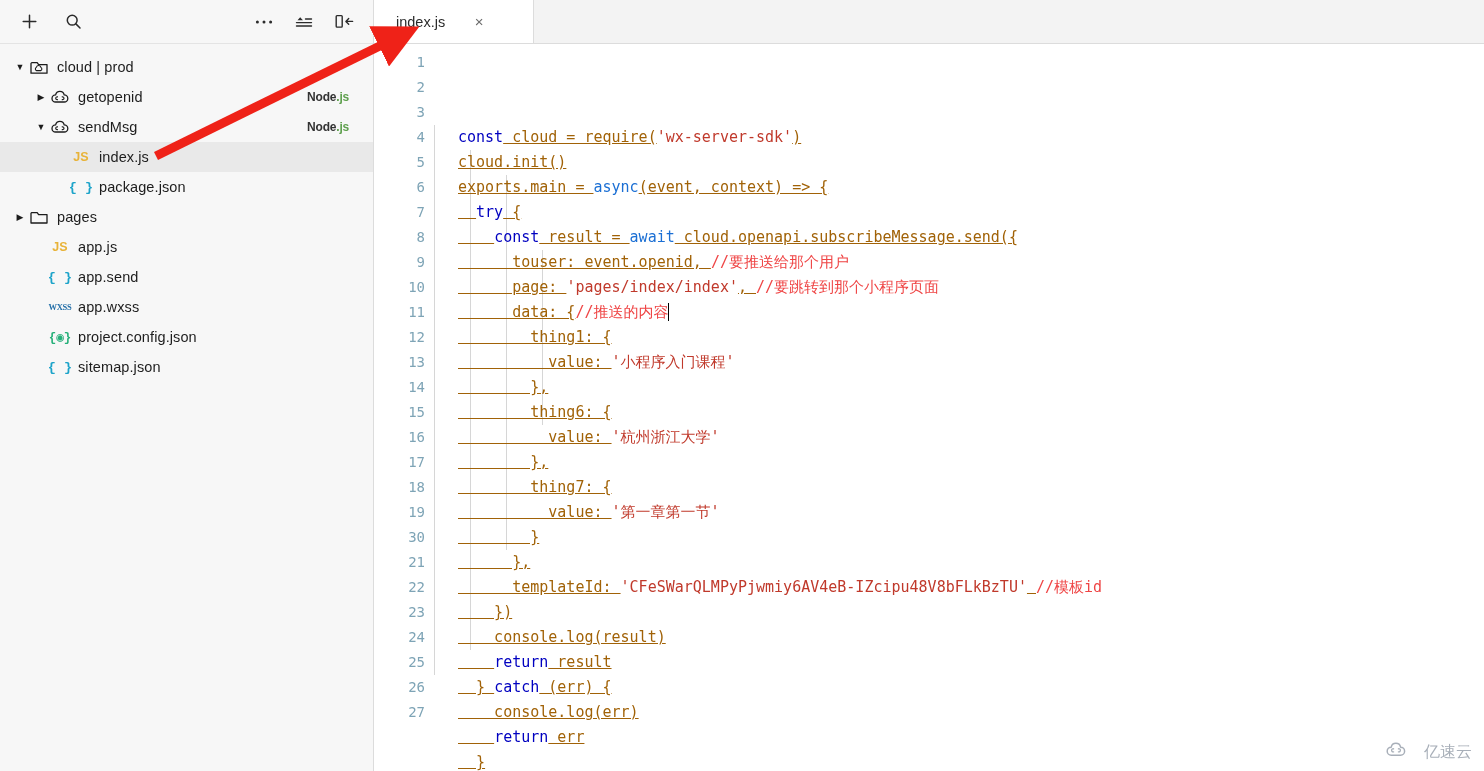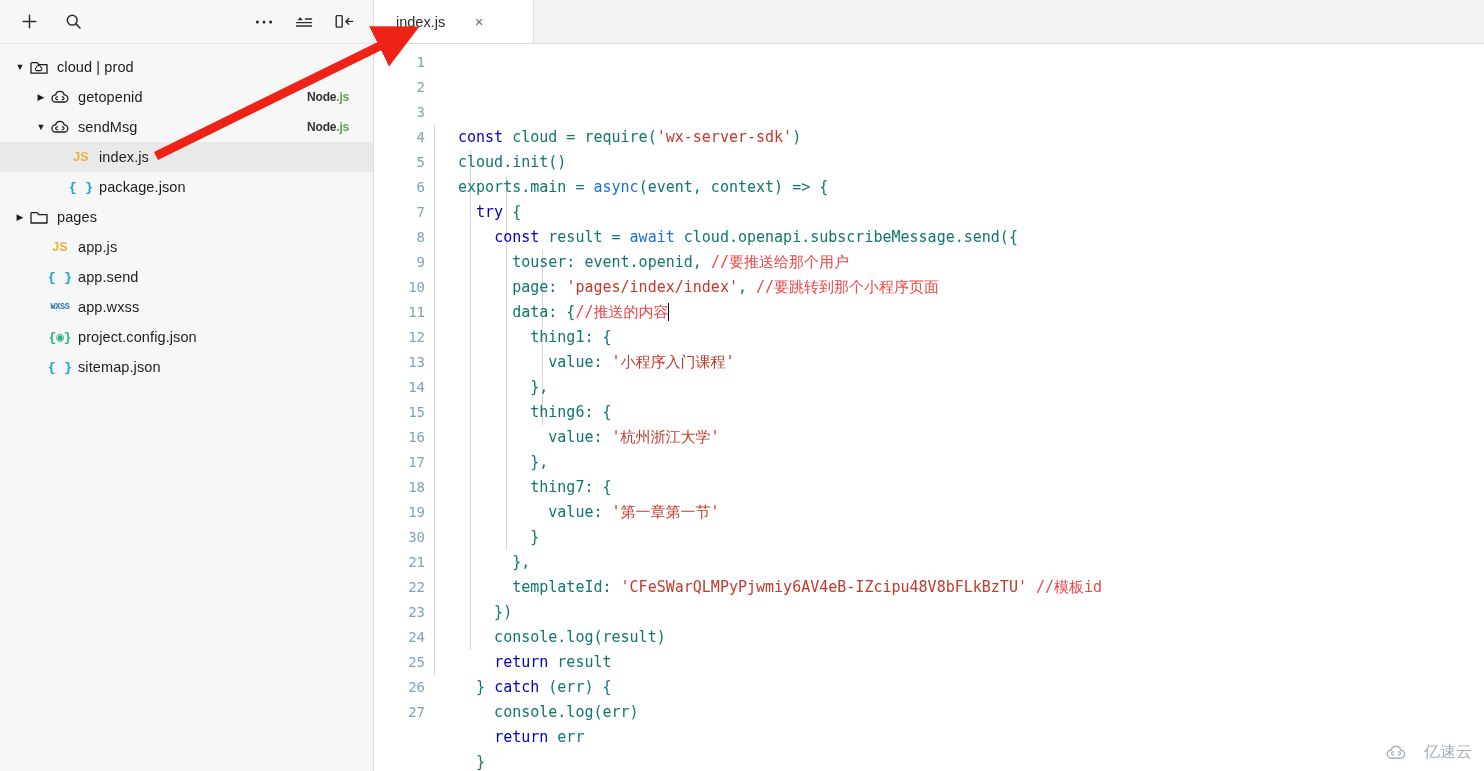--- a/index.html
+++ b/index.html
@@ -81,21 +81,21 @@
     font-size: 12px;
     font-weight: bold;
     font-family: "Liberation Sans", sans-serif;
     color: #333333;
     letter-spacing: -0.2px;
   }
   .node-badge .js { color: #5fa04e; }
 
   .ficon-js   { color: #e8b339; font-weight: bold; font-size: 12.5px; font-family:"Liberation Sans",sans-serif; }
   .ficon-json { color: #1ca3c9; font-weight: bold; font-size: 13.5px; font-family:"Liberation Mono",monospace; }
-  .ficon-wxss { color: #246fa8; font-weight: bold; font-size: 8.5px; font-family:Liberation Mono, monospace; letter-spacing:-.3px;}
+  .ficon-wxss { color: #246fa8; font-weight: bold; font-size: 8.5px; font-family:Liberation Serif, serif; letter-spacing:-.3px;}
   .ficon-cfg  { color: #27b07a; font-weight: bold; font-size: 12.5px; font-family:"Liberation Mono",monospace; }
 
   
   .editor-side {
     flex: 1;
     height: 771px;
     display: flex;
     flex-direction: column;
     background: #ffffff;
     position: relative;
@@ -159,21 +159,21 @@
 
   
   .guides { position: absolute; left: 0; top: 0; right: 0; bottom: 0; pointer-events: none; }
   .guide { position: absolute; width: 1px; background: #d6d6d6; }
 
   
   .t-kw   { color: #0000c0; }
   .t-kw2  { color: #1b6fd4; }
   .t-str  { color: #c0392b; }
   .t-cmt  { color: #ef4444; }
-  .t-txt  { color: #0f766e; }
+  .t-txt  { color: #a16207; text-decoration: underline; }
 
   .caret {
     display: inline-block;
     width: 1px;
     height: 18px;
     background: #000;
     vertical-align: -4px;
     margin-left: 0px;
   }
 
@@ -185,21 +185,21 @@
     pointer-events: none;
     z-index: 50;
   }
 
   
   .watermark {
     position: absolute;
     right: 12px;
     bottom: 8px;
     display: flex;
-    align-items: center;
+    align-items: flex-start;
     gap: 17px;
     color: #9aa2ad;
     font-size: 16px;
     font-family: Liberation Sans, sans-serif;
     z-index: 40;
     opacity: .85;
   }
 </style>
 </head>
 <body>

